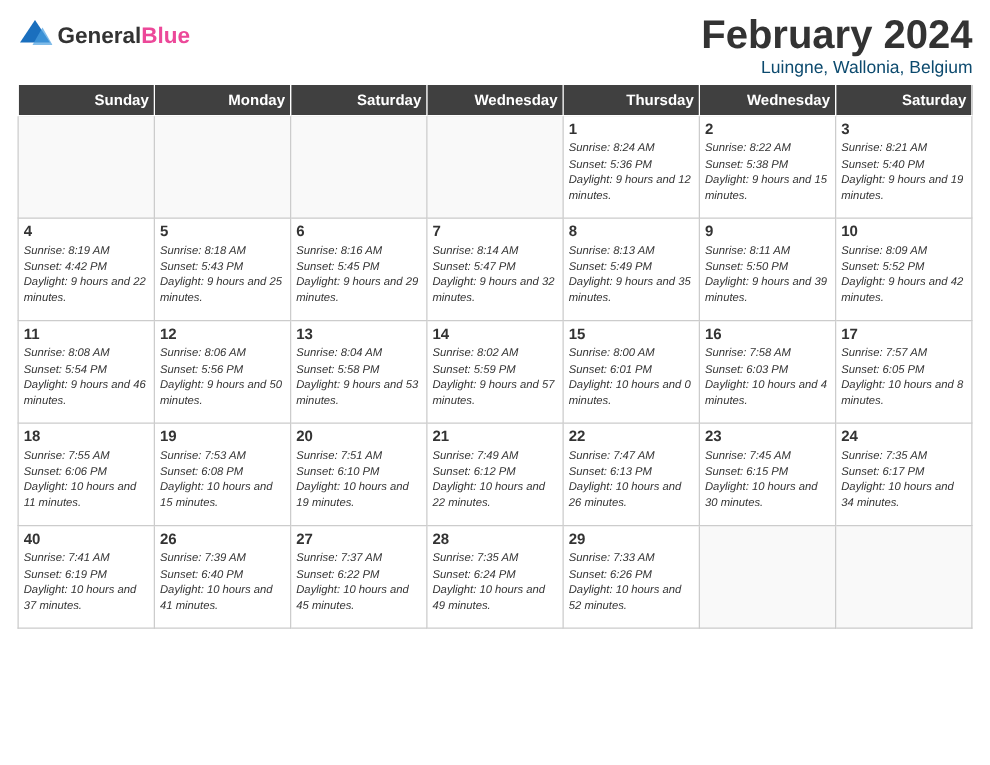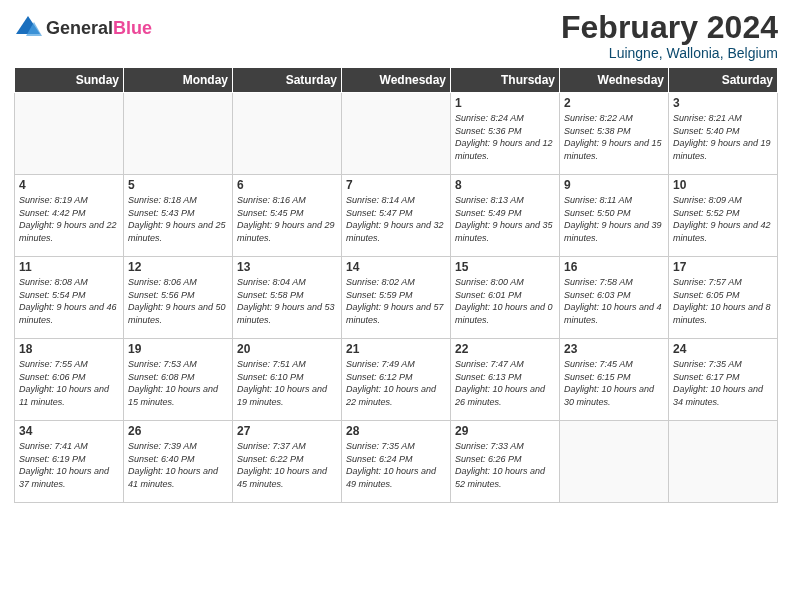--- a/index.html
+++ b/index.html
@@ -308,21 +308,21 @@
           <td>
             <span class="day-num">24</span>
             <div class="day-info">Sunrise: 7:35 AM
 Sunset: 6:17 PM
 Daylight: 10 hours
 and 34 minutes.</div>
           </td>
         </tr>
         <tr>
           <td>
-            <span class="day-num">34</span>
+            <span class="day-num">40</span>
             <div class="day-info">Sunrise: 7:41 AM
 Sunset: 6:19 PM
 Daylight: 10 hours
 and 37 minutes.</div>
           </td>
           <td>
             <span class="day-num">26</span>
             <div class="day-info">Sunrise: 7:39 AM
 Sunset: 6:40 PM
 Daylight: 10 hours

